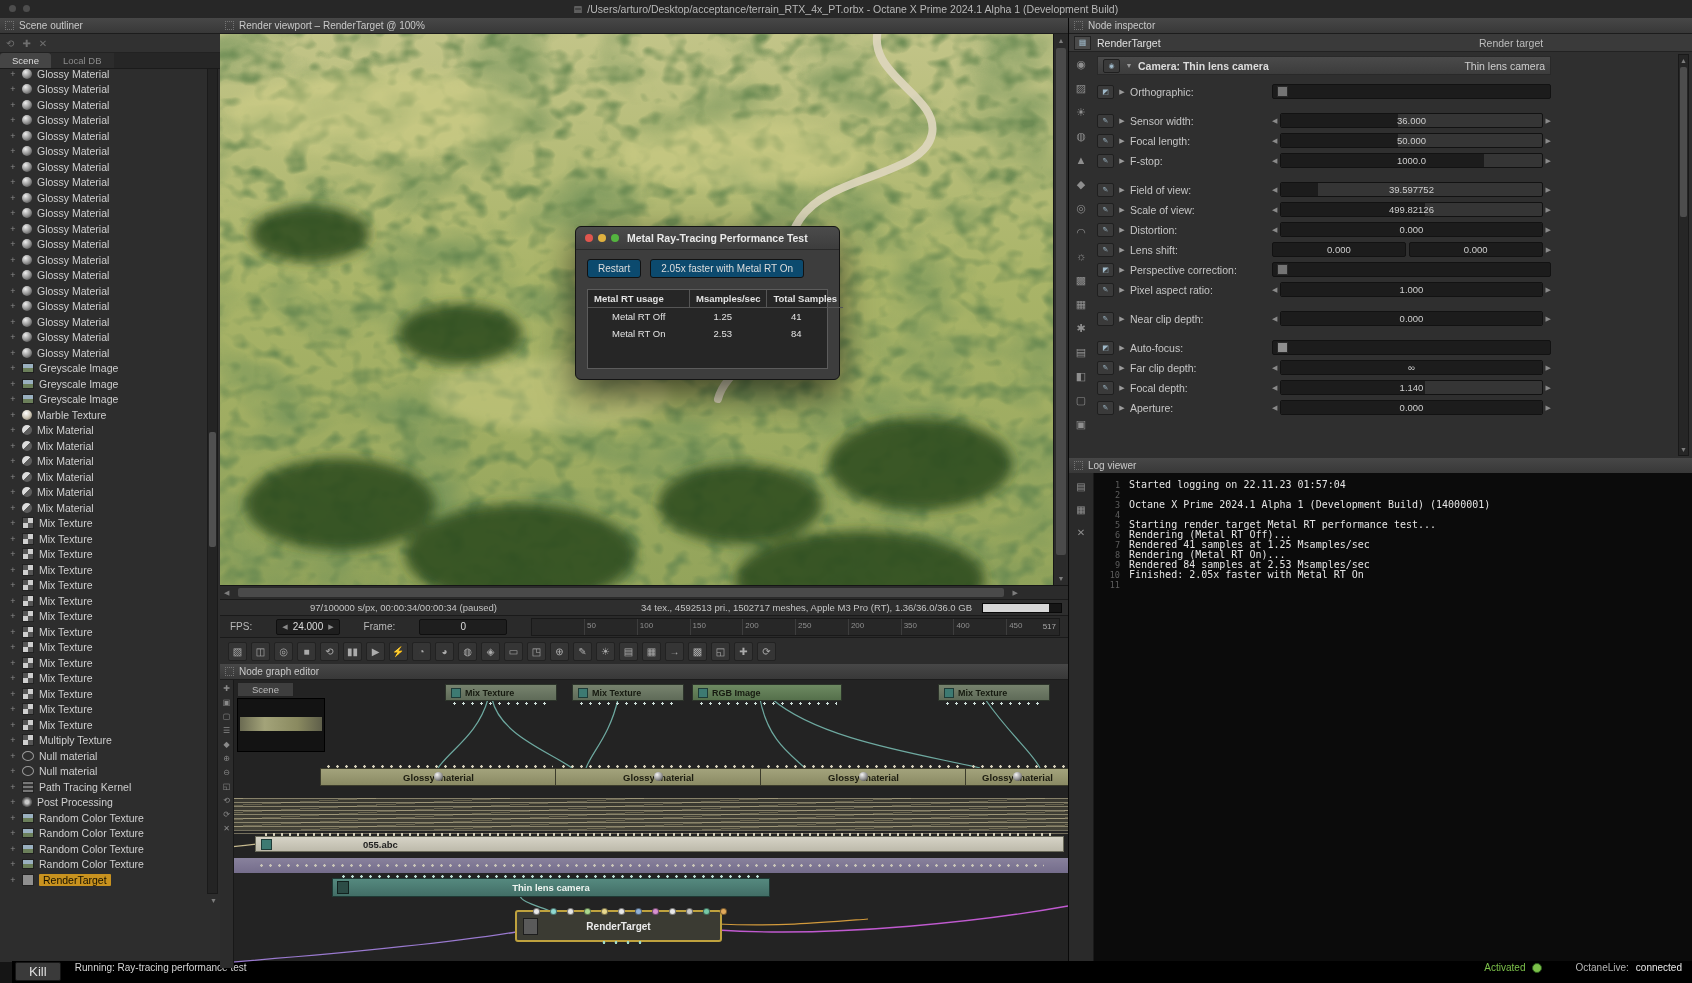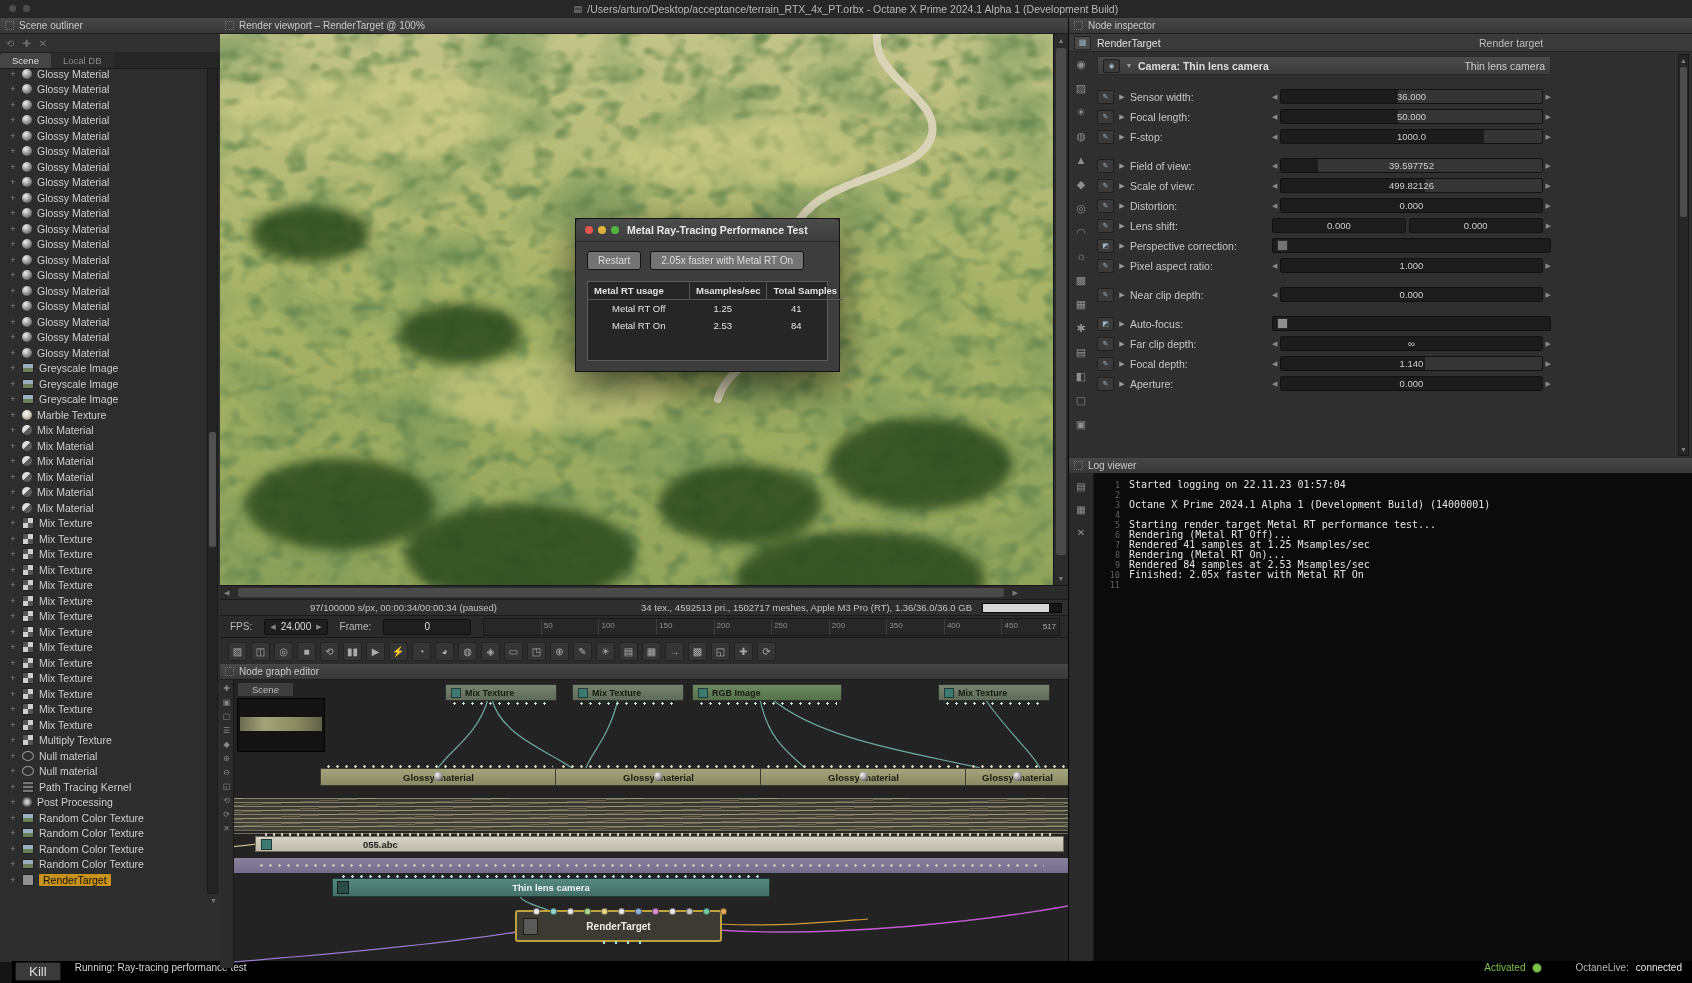--- a/index.html
+++ b/index.html
@@ -51,21 +51,21 @@
   #vp-vscroll .scroll-arrow.dn{position:absolute;bottom:3px;left:0;right:0;}
   #vp-hscroll{position:relative;height:13px;background:#2b2b2b;border-top:1px solid #161616;}
   #vp-hscroll .thumb{position:absolute;top:2px;bottom:2px;left:18px;right:64px;background:#4a4a4a;border-radius:2px;}
   #vp-hscroll .scroll-arrow.lf{position:absolute;left:4px;top:3px;}
   #vp-hscroll .scroll-arrow.rt{position:absolute;right:50px;top:3px;}
   #vp-status{height:15px;display:flex;align-items:center;background:#2e2e2e;font-size:9.5px;color:#c5c5c5;border-top:1px solid #1a1a1a;}
   #vp-status .sleft{margin-left:90px;}
   #vp-status .sright{margin-left:auto;margin-right:10px;}
   #vp-status .meter{width:78px;height:8px;background:#161616;border:1px solid #090909;margin-right:6px;}
   #vp-status .meter i{display:block;height:100%;width:85%;background:#d8d8d8;}
-  #fps-row{height:21px;display:flex;align-items:center;gap:12px;padding-left:10px;background:#2a2a2a;font-size:10px;color:#b9b9b9;border-top:1px solid #1a1a1a;}
+  #fps-row{height:21px;display:flex;align-items:center;gap:24px;padding-left:10px;background:#2a2a2a;font-size:10px;color:#b9b9b9;border-top:1px solid #1a1a1a;}
   .stepper{display:flex;align-items:center;gap:5px;background:#1e1e1e;border:1px solid #0f0f0f;border-radius:2px;height:14px;padding:0 5px;color:#ddd;}
   .stepper .arr{font-size:7px;color:#8a8a8a;}
   #frame-val{width:86px;height:14px;background:#1e1e1e;border:1px solid #0f0f0f;border-radius:2px;color:#ddd;
              display:flex;align-items:center;justify-content:center;}
   #timeline{flex:1;height:16px;margin-right:8px;position:relative;background:#272727;border:1px solid #191919;display:flex;}
   .tseg{flex:1;position:relative;border-left:1px solid #3d3d3d;}
   .tseg:first-child{border-left:none;}
   .tseg span{position:absolute;left:2px;top:2px;font-size:8px;color:#8f8f8f;}
   .tend{position:absolute;right:3px;top:3px;font-size:8px;color:#aaa;}
   #vtoolbar{height:26px;display:flex;align-items:center;gap:4px;padding-left:8px;background:#2c2c2c;border-top:1px solid #1a1a1a;}
@@ -120,29 +120,29 @@
   .rt-node{position:absolute;left:295px;width:203px;top:230px;height:28px;background:#3b3b33;border:2px solid #bfa23e;
       border-radius:3px;display:flex;align-items:center;justify-content:center;color:#ececec;font-size:10px;
       font-weight:bold;z-index:4;}
   .rt-icon{position:absolute;left:6px;width:13px;height:15px;background:#5a5a5a;border:1px solid #1d1d1d;}
   #rt-pins{position:absolute;left:16px;top:-4px;display:flex;gap:10px;}
   .rtpin{width:5px;height:5px;border-radius:50%;border:1px solid rgba(0,0,0,.45);}
   .rt-node::after{content:"";position:absolute;left:40%;bottom:-5px;width:44px;height:5px;
       background-image:radial-gradient(circle,#9fd8c8 1.2px,rgba(0,0,0,0) 1.6px);background-size:12px 5px;}
   #ng-wires{position:absolute;left:0;top:0;z-index:2;pointer-events:none;}
   
-  #perf-dialog{position:absolute;left:355px;top:184px;width:263px;background:#3d3d3d;border:1px solid #141414;
-      border-radius:0;box-shadow:0 14px 34px rgba(0,0,0,.6);z-index:8;}
+  #perf-dialog{position:absolute;left:355px;top:192px;width:263px;background:#3d3d3d;border:1px solid #141414;
+      border-radius:6px;box-shadow:0 14px 34px rgba(0,0,0,.6);z-index:8;}
   .dlg-head{height:22px;display:flex;align-items:center;gap:5px;padding:0 9px;
       background:linear-gradient(#4b4b4b,#3d3d3d);border-bottom:1px solid #2a2a2a;border-radius:6px 6px 0 0;}
   .tl{width:8px;height:8px;border-radius:50%;}
   .tl.red{background:var(--traffic-red,#e0564e)}.tl.yel{background:var(--traffic-yellow,#dfb13f)}.tl.grn{background:var(--traffic-green,#54b43f)}
   .dlg-title{font-size:10.5px;font-weight:bold;color:#e9e9e9;margin-left:3px;white-space:nowrap;}
   .dlg-buttons{display:flex;gap:9px;padding:9px 11px 5px;}
-  .dlg-btn{background:#737373;border:1px solid #121212;border-radius:3px;color:#ddd;font-size:10px;padding:3px 10px;white-space:nowrap;}
+  .dlg-btn{background:#0c4a6e;border:1px solid #121212;border-radius:3px;color:#ddd;font-size:10px;padding:3px 10px;white-space:nowrap;}
   .dlg-tablewrap{margin:6px 11px 0;border:1px solid #5c5c5c;background:#262626;padding-bottom:26px;}
   table.perf{border-collapse:collapse;width:100%;font-size:9.5px;color:#e2e2e2;}
   table.perf th{font-weight:bold;text-align:left;padding:3px 6px;border-right:1px solid #555;border-bottom:1px solid #555;white-space:nowrap;}
   table.perf th:last-child{border-right:none;}
   table.perf td{padding:3px 24px;white-space:nowrap;}
   .dlg-foot{height:10px;}
   
   #rightpanel{position:absolute;left:1068px;top:18px;right:0;bottom:21px;background:#2f2f2f;border-left:1px solid #090909;}
   #node-head{height:17px;display:flex;align-items:center;gap:6px;background:#3a3a3a;border-bottom:1px solid #222;
       font-size:10.5px;color:#e0e0e0;padding-left:5px;position:relative;}
@@ -808,20 +808,30 @@
         <span class="gti">▢</span>
         <span class="gti">▣</span>
       </div>
     <div id="params">
       <div class="cam-head">
         <span class="picon">◉</span>
         <span class="pexp">▼</span>
         <span class="cam-title">Camera:  Thin lens camera</span>
         <span class="cam-type">Thin lens camera</span>
       </div>
+    <div class="prow">
+          <span class="picon">◩</span>
+          <span class="pexp">▶</span>
+          <span class="plabel">Orthographic:</span>
+          <div class="pctrl">
+            <div class="track flat">
+              <span class="cb"></span>
+            </div>
+          </div>
+        </div>
         <div class="prow gap">
           <span class="picon">✎</span>
           <span class="pexp">▶</span>
           <span class="plabel">Sensor width:</span>
           <div class="pctrl">
             <span class="sarr">◀</span>
             <div class="track">
               <div class="fill" style="width: 45%;"></div>
               <span class="pval">36.000</span>
             </div>

